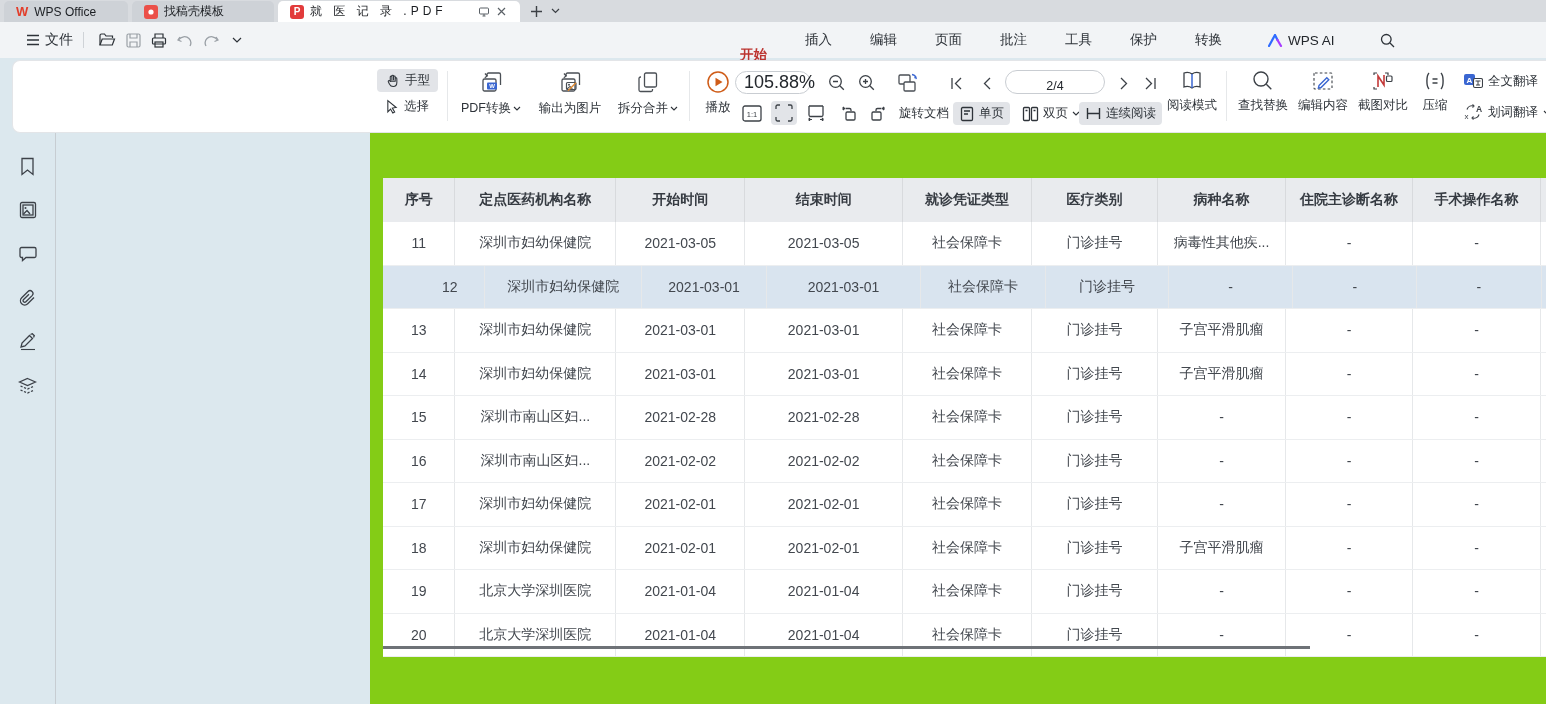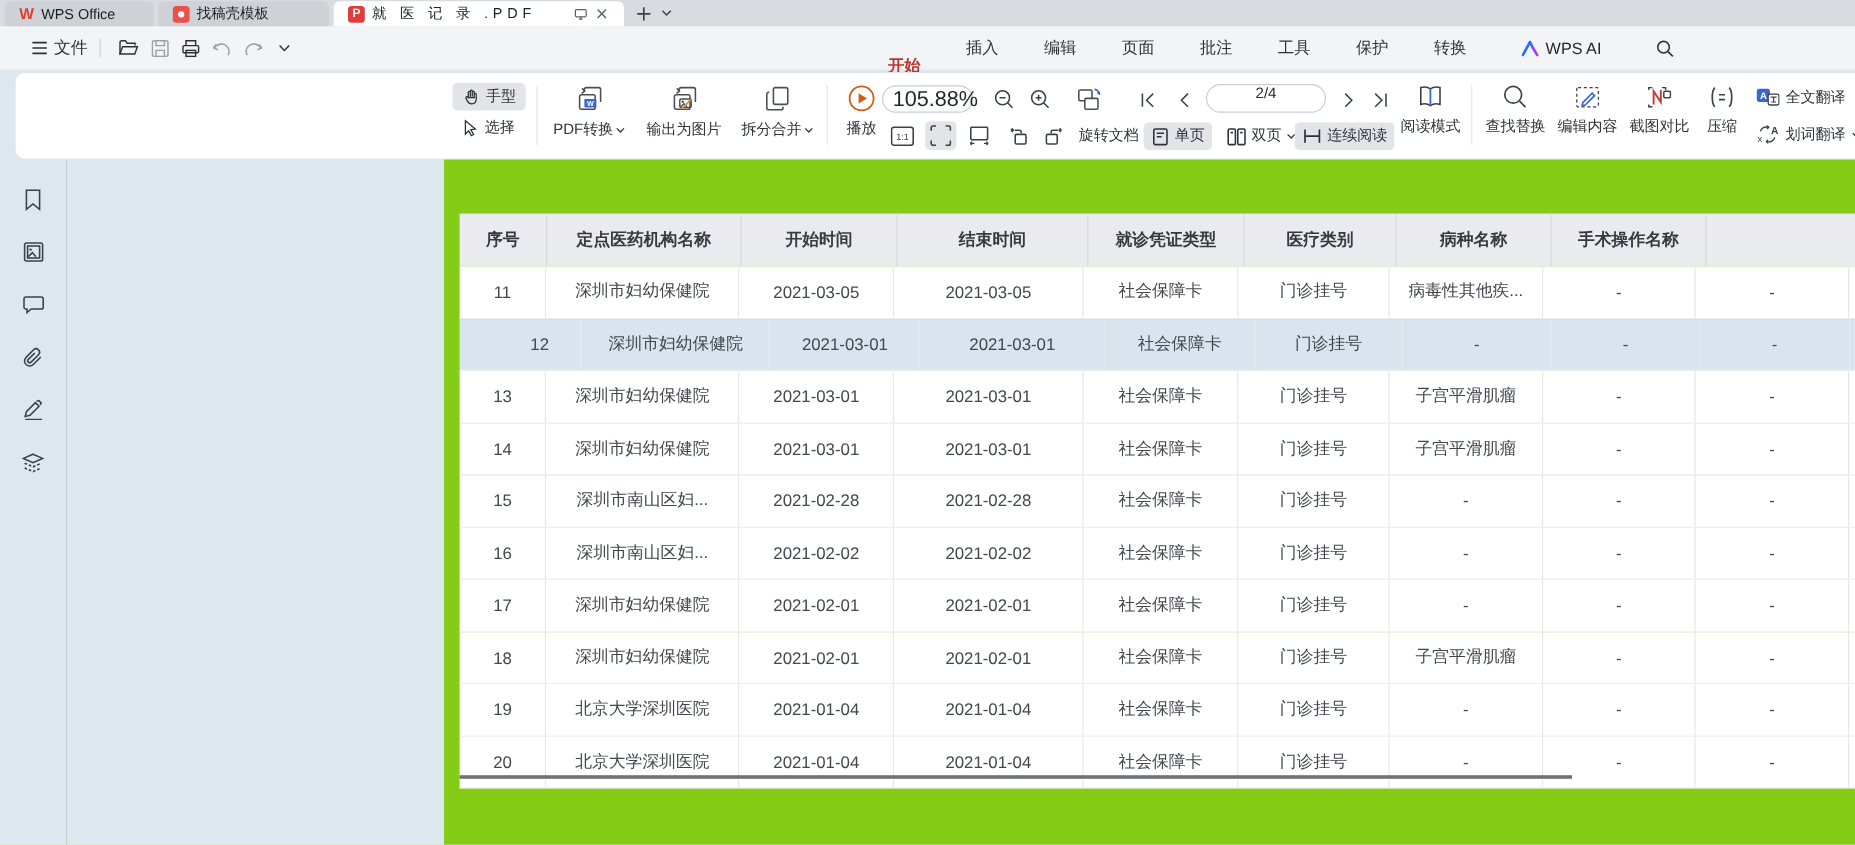--- a/index.html
+++ b/index.html
@@ -29,21 +29,21 @@
   
   .toolbar{position:absolute;left:12px;top:60px;width:1534px;height:73px;background:#ffffff;border:1px solid #e3e5e8;border-right:none;border-radius:8px 0 0 8px;box-sizing:border-box;}
   .toolbar *{box-sizing:border-box;}
   .tb-abs{position:absolute;}
   .pill{display:flex;align-items:center;gap:5px;font-size:12.5px;color:#2e3339;padding:3px 8px;border-radius:4px;}
   .pill.sel{background:#e2e4e8;}
   .vdiv{position:absolute;top:10px;width:1px;height:50px;background:#e6e8ea;}
   .bigbtn{position:absolute;top:8px;display:flex;flex-direction:column;align-items:center;gap:4px;font-size:12.5px;color:#2e3339;}
   .bigbtn .lbl{display:flex;align-items:center;gap:2px;white-space:nowrap;}
   .combo{position:absolute;display:flex;align-items:center;justify-content:space-between;border:1px solid #c9cdd2;border-radius:12px;padding:0 8px;font-size:18px;color:#23272c;background:#fff;}
-  .navbox{position:absolute;display:flex;align-items:flex-start;justify-content:center;border:1px solid #c9cdd2;border-radius:12px;font-size:12.5px;color:#23272c;}
+  .navbox{position:absolute;display:flex;align-items:flex-end;justify-content:center;border:1px solid #c9cdd2;border-radius:12px;font-size:12.5px;color:#23272c;}
   .ibtn{position:absolute;display:flex;align-items:center;justify-content:center;border-radius:4px;}
   .ibtn.sel{background:#e2e4e8;}
   .tpill{position:absolute;display:flex;align-items:center;gap:4px;font-size:12.5px;color:#2e3339;padding:3px 6px;border-radius:4px;white-space:nowrap;}
   .tpill.sel{background:#e2e4e8;}
   .rstack{position:absolute;display:flex;align-items:center;gap:5px;font-size:12.5px;color:#2e3339;white-space:nowrap;}
   
   .workspace{position:absolute;left:0;top:133px;width:1546px;height:571px;background:#dce8ee;}
   .sidebar{position:absolute;left:0;top:0;width:55px;height:571px;border-right:1px solid #c7cdd2;display:flex;flex-direction:column;align-items:center;padding-top:22px;gap:22px;}
   .sb-ic{width:22px;height:22px;display:flex;align-items:center;justify-content:center;}
   .page{position:absolute;left:370px;top:0;width:1186px;height:571px;background:#84cc16;border-right:2px solid #3b82f6;}
@@ -477,20 +477,21 @@
     <div class="page">
       <div class="dtable">
         <div class="thead" id="thead">
             <div class="th c0">序号</div>
             <div class="th c1">定点医药机构名称</div>
             <div class="th c2">开始时间</div>
             <div class="th c3">结束时间</div>
             <div class="th c4">就诊凭证类型</div>
             <div class="th c5">医疗类别</div>
             <div class="th c6">病种名称</div>
+            <div class="th c7">住院主诊断名称</div>
             <div class="th c8">手术操作名称</div>
             <div class="th c9"></div>
           </div>
         <div id="tbody">
             <div class="tr">
               <div class="td c0">11</div>
               <div class="td c1">深圳市妇幼保健院</div>
               <div class="td c2">2021-03-05</div>
               <div class="td c3">2021-03-05</div>
               <div class="td c4">社会保障卡</div>

